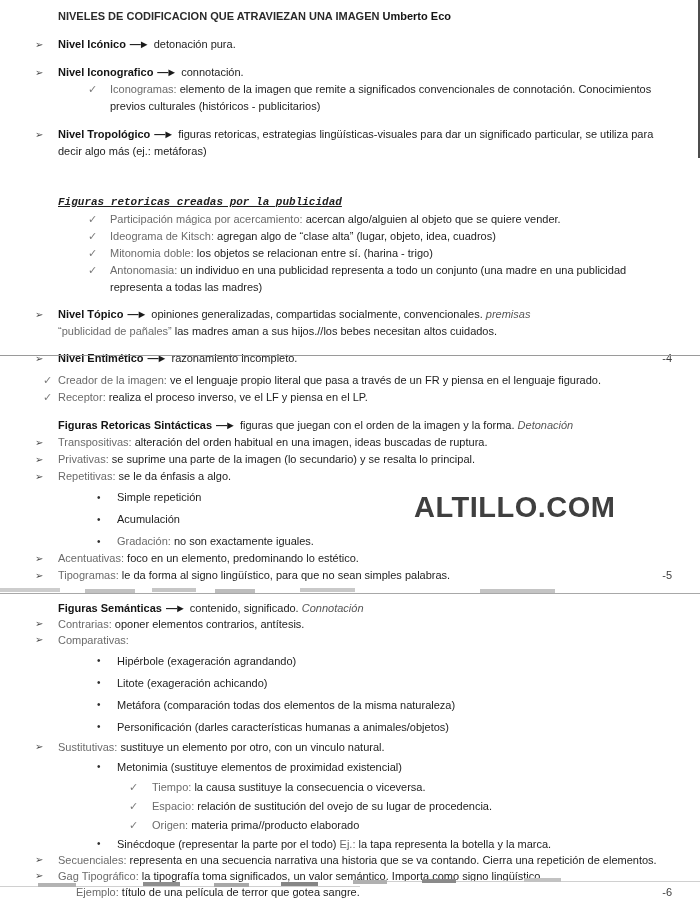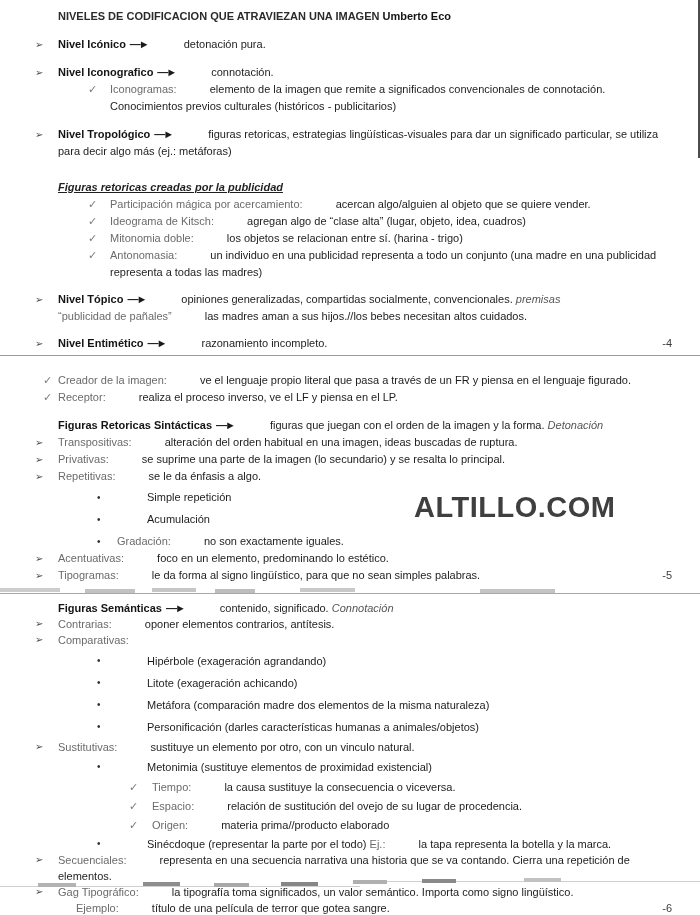--- a/index.html
+++ b/index.html
@@ -18,27 +18,27 @@
   .iEj{padding-left:76px;}
   .marker{position:absolute;top:0;}
   .m1{left:35px;color:#4a4a4a;font-size:10px;}
   .m1c{left:43px;color:#7a7a7a;}
   .m2{left:88px;color:#7a7a7a;}
   .m2b{left:97px;color:#2f2f2f;font-size:10px;}
   .m3{left:129px;color:#7a7a7a;}
   .bold{font-weight:700;color:#141414;}
   .semibold{font-weight:700;color:#2b2b2b;}
   .gray{color:#6b6b6b;}
-  .dark{color:#1d1d1d;margin-left:30px;}
+  .dark{color:#1d1d1d;}
   .italic{font-style:italic;color:#555555;}
   .arrow{font-weight:700;color:#1a1a1a;letter-spacing:-2px;margin:0 6px 0 4px;}
   .uhead{font-weight:700;font-style:italic;text-decoration:underline;color:#1f1f1f;}
   .pagenum{position:absolute;right:28px;top:0;color:#3c3c3c;}
   .g3{margin-top:3px;} .g4{margin-top:4px;} .g5{margin-top:5px;} .g6{margin-top:6px;} .g9{margin-top:9px;} .g10{margin-top:10px;} .g11{margin-top:11px;}
-  .g18{margin-top:19px;}
+  .g18{margin-top:34px;font-family:Liberation Mono, monospace;}
   .sep{position:absolute;left:0;width:700px;height:1px;background:#9a9a9a;}
   #sep1{top:355px;}
   #sep2{top:593px;background:#a8a8a8;}
   .smudge-row{position:absolute;left:0;width:700px;height:14px;}
   #smudges-mid{top:582px;}
   #smudges-bottom{top:874px;}
   .smudge{position:absolute;height:4px;}
   .base-line{position:absolute;height:1px;background:#d0d0d0;}
   .watermark{position:absolute;left:414px;top:491px;font-size:29px;font-weight:700;
              color:#3f3f3f;letter-spacing:0.5px;white-space:nowrap;}
@@ -232,21 +232,21 @@
       <span class="dark">Hipérbole (exageración agrandando)</span>
     </div>
 
     <div class="line i2b g6">
       <span class="marker m2b">•</span>
       <span class="dark">Litote (exageración achicando)</span>
     </div>
 
     <div class="line i2b g6">
       <span class="marker m2b">•</span>
-      <span class="dark">Metáfora (comparación madre dos elementos de la misma naturaleza)</span>
+      <span class="dark">Metáfora (comparación todas dos elementos de la misma naturaleza)</span>
     </div>
 
     <div class="line i2b g6">
       <span class="marker m2b">•</span>
       <span class="dark">Personificación (darles características humanas a animales/objetos)</span>
     </div>
 
     <div class="line g4">
       <span class="marker m1">➢</span>
       <span class="gray">Sustitutivas:</span>

